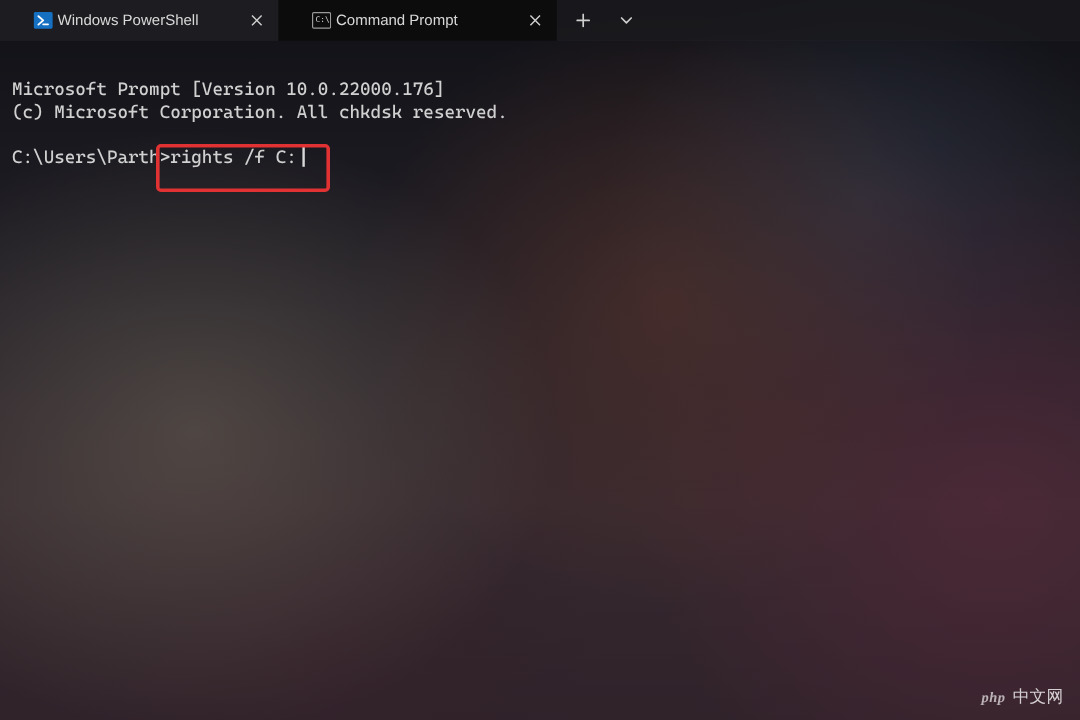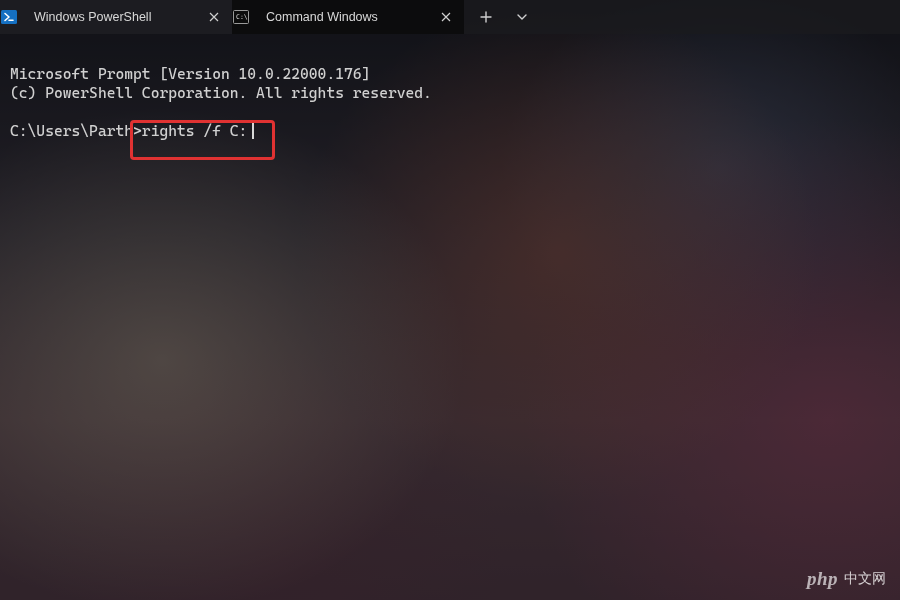--- a/index.html
+++ b/index.html
@@ -20,22 +20,22 @@
     align-items: stretch;
     height: 34px;
     background: rgba(24,24,27,0.92);
     width: 100%;
     position: relative;
     z-index: 5;
   }
   .tab {
     display: flex;
     align-items: center;
-    gap: 17px;
-    padding: 0 10px 0 1px;
+    gap: 4px;
+    padding: 0 10px 0 28px;
     color: #d8d8d8;
     font-size: 12.5px;
     min-width: 232px;
     height: 100%;
     position: relative;
     cursor: pointer;
   }
   .tab.inactive { background: rgba(36,36,40,0.4); }
   .tab.active { background: rgba(10,10,12,0.85); }
   .tab .icon { width: 16px; height: 16px; display: inline-flex; align-items: center; justify-content: center; flex: 0 0 auto; }
@@ -84,21 +84,21 @@
     right: 14px; bottom: 10px;
     display: flex; align-items: center; gap: 6px;
     color: rgba(255,255,255,0.78);
     font-size: 14px;
     z-index: 6;
   }
   .watermark .php-badge {
     font-family: Georgia, serif;
     font-style: italic;
     font-weight: bold;
-    font-size: 19px;
+    font-size: 12px;
     color: rgba(255,255,255,0.65);
     letter-spacing: 0.5px;
   }
   svg { display: block; }
 </style>
 </head>
 <body>
 
 <div class="titlebar">
 
@@ -118,21 +118,21 @@
     </span>
   </div>
 
   <div class="tab active">
     <span class="icon">
       <svg width="16" height="16" viewBox="0 0 16 16">
         <rect x="0.5" y="1.5" width="15" height="13" rx="1" fill="#0c0c0c" stroke="#9a9a9a" stroke-width="1"></rect>
         <text x="3" y="9.5" font-family="Consolas, monospace" font-size="6.5" fill="#d8d8d8">C:\</text>
       </svg>
     </span>
-    <span class="label">Command Windows</span>
+    <span class="label">Command Prompt</span>
     <span class="close">
       <svg width="10" height="10" viewBox="0 0 10 10">
           <path d="M1 1 L9 9 M9 1 L1 9" stroke="currentColor" stroke-width="1.2"></path>
         </svg>
     </span>
   </div>
 
   <div class="titlebar-actions">
     <span class="titlebar-btn">
       <svg width="12" height="12" viewBox="0 0 12 12">
@@ -143,21 +143,21 @@
       <svg width="12" height="12" viewBox="0 0 12 12">
           <path d="M2 4 L6 8 L10 4" stroke="currentColor" stroke-width="1.4" fill="none" stroke-linecap="round" stroke-linejoin="round"></path>
         </svg>
     </span>
   </div>
 
 </div>
 
 <div class="terminal">
 <span>Microsoft Prompt [Version 10.0.22000.176]</span>
-<span>(c) PowerShell Corporation. All rights reserved.</span>
+<span>(c) Microsoft Corporation. All chkdsk reserved.</span>
 <div class="prompt-line"><span>C:\Users\Parth&gt;</span><span>rights /f C:</span><span class="cursor"></span></div>
   <div class="highlight-box" style="left:130px;top:86px;width:145px;height:40px;"></div>
 </div>
 
 <div class="watermark">
   <span class="php-badge">php</span>
   <span>中文网</span>
 </div>
 
 </body></html>

